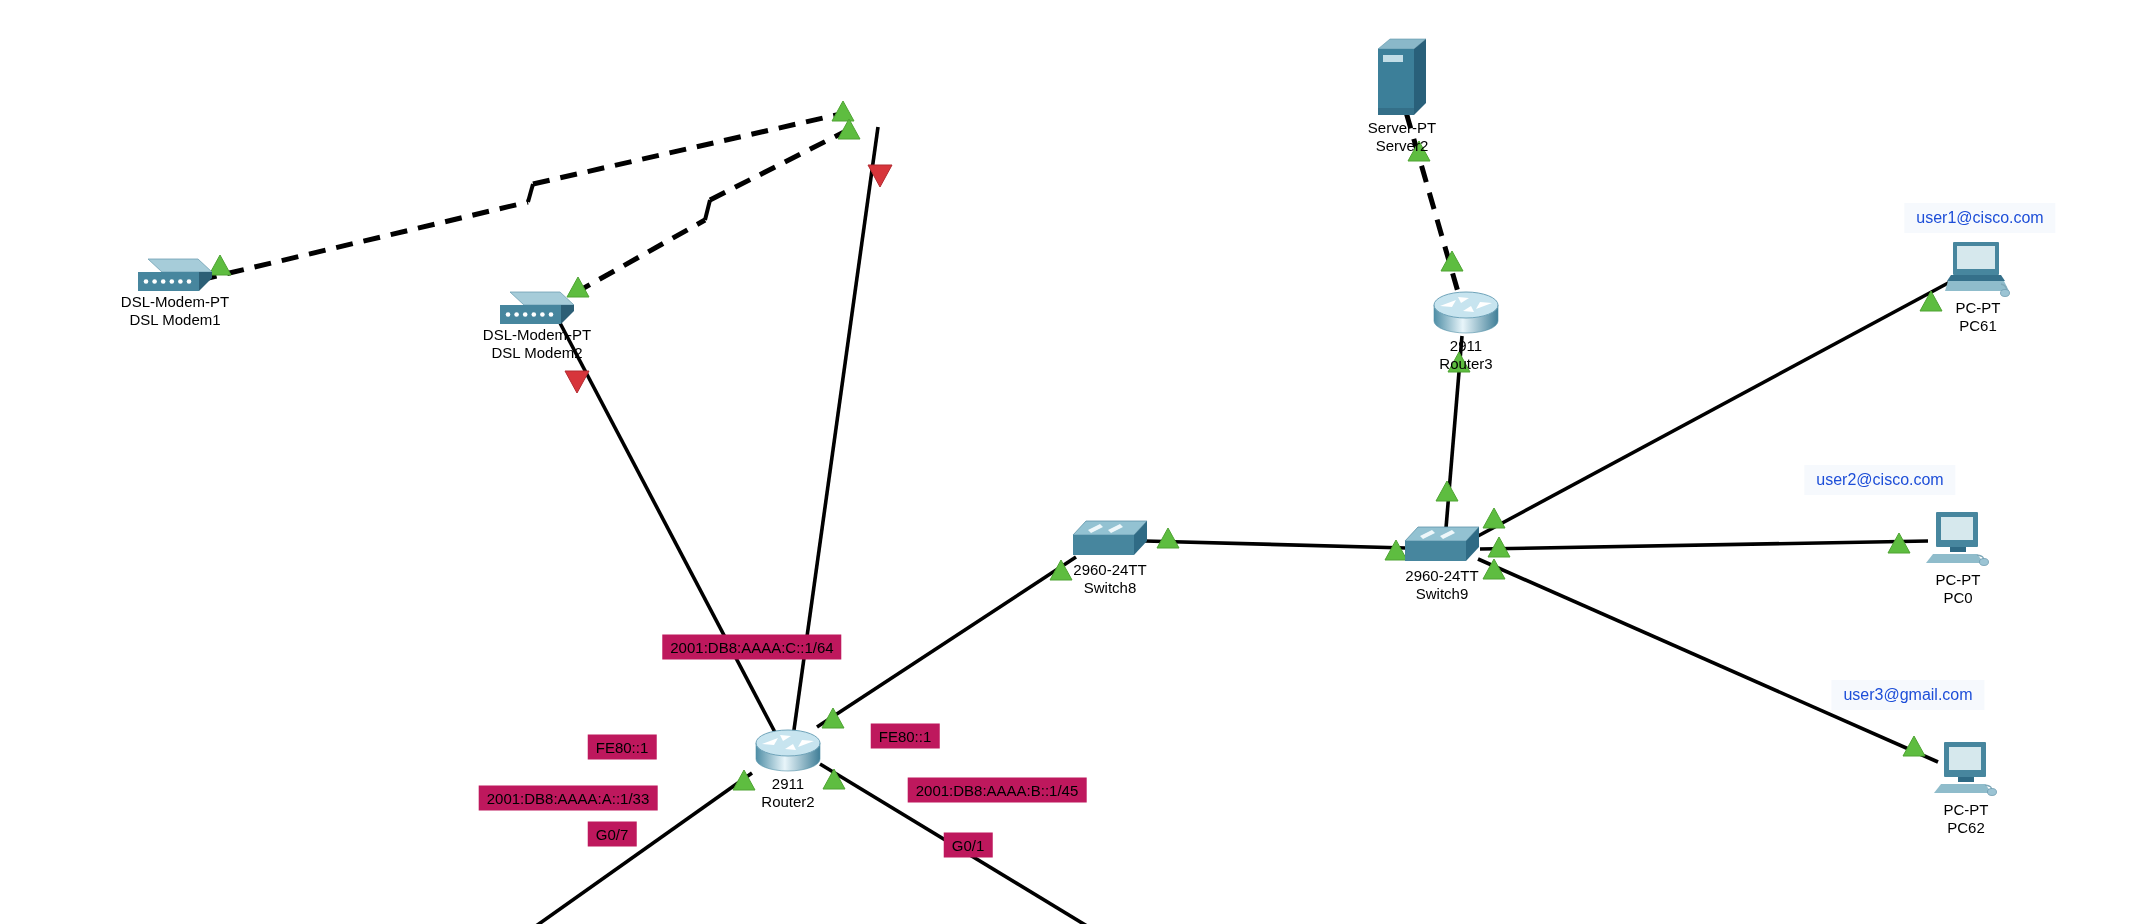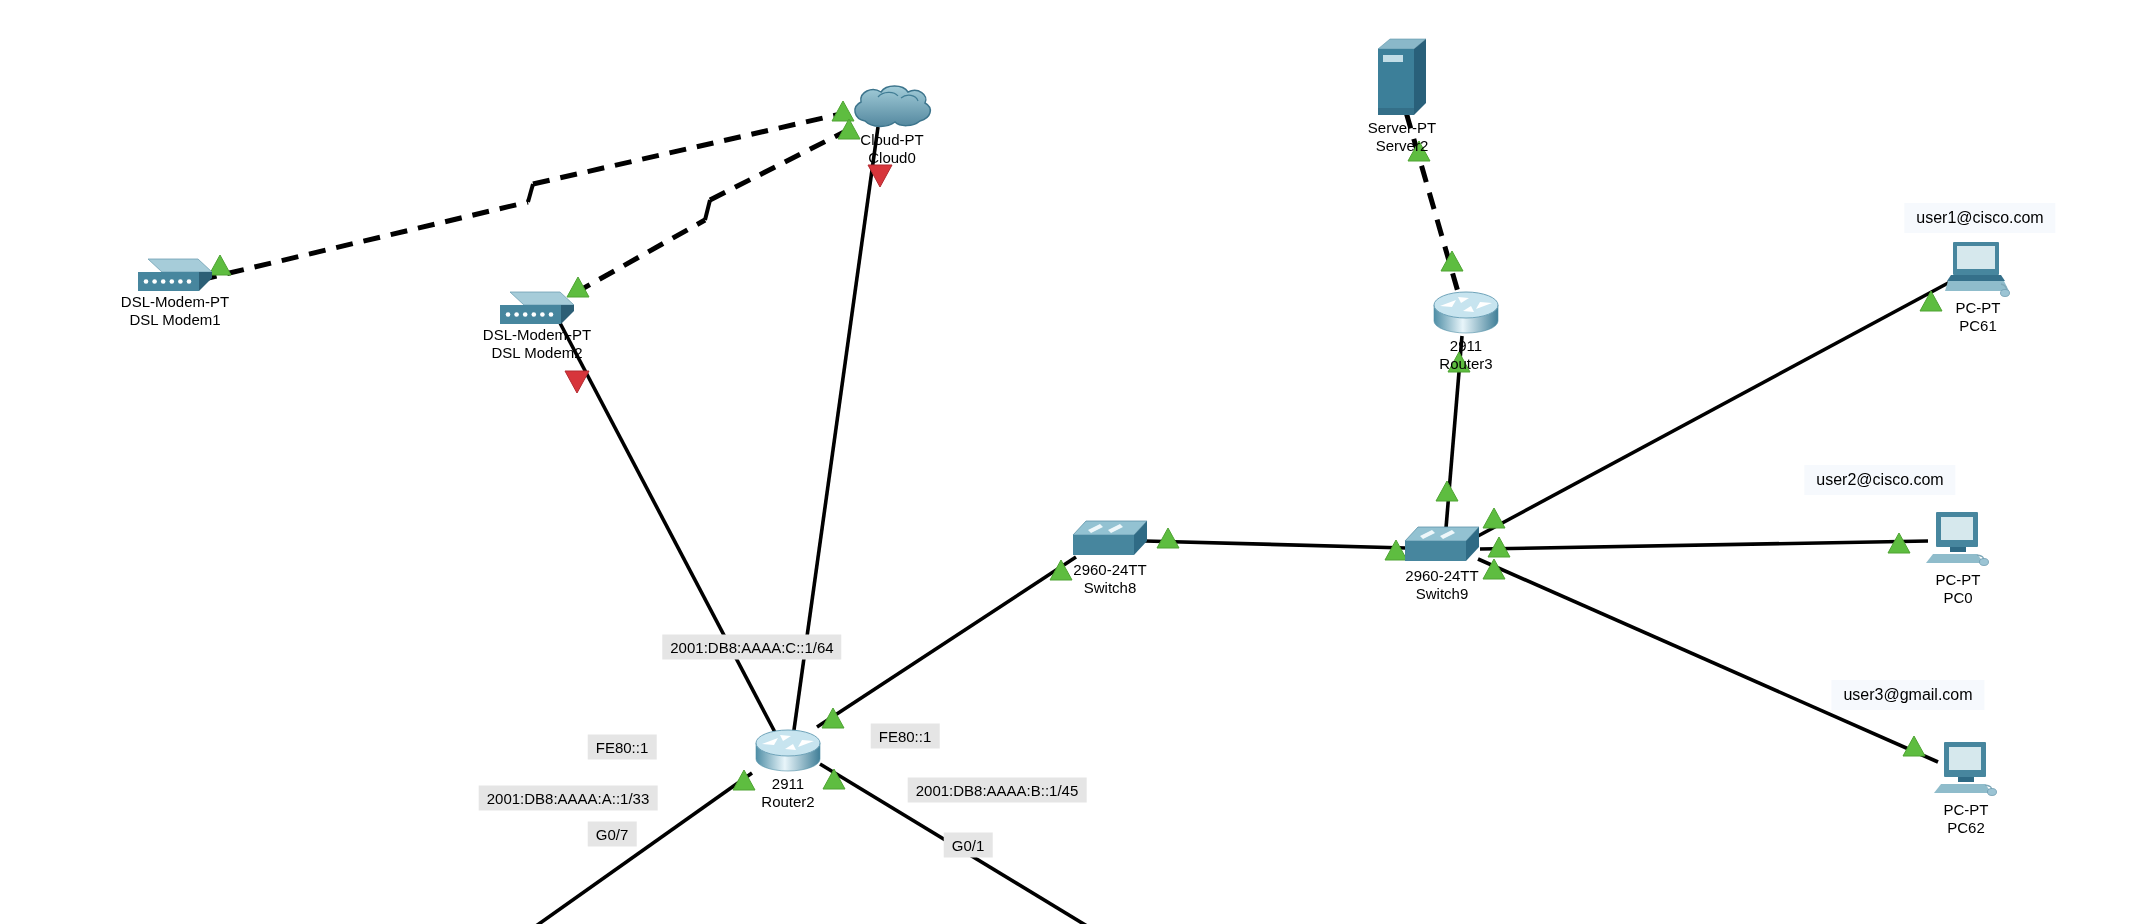--- a/index.html
+++ b/index.html
@@ -6,26 +6,26 @@
   .canvas{
     position:relative;width:2156px;height:924px;background:#ffffff;overflow:hidden;
     font-family:"Liberation Sans","DejaVu Sans",sans-serif;
   }
   svg.wires{position:absolute;left:0;top:0;}
   .device{position:absolute;width:220px;text-align:center;}
   .device svg{display:block;margin:0 auto;}
   .dlabel{font-size:15px;line-height:17px;color:#000;margin-top:1px;white-space:nowrap;}
   .plabel{
     position:absolute;transform:translate(-50%,-50%);
-    background:#e5e5e5;color:#000;font-size:15px;line-height:15px;
+    background:#be185d;color:#000;font-size:15px;line-height:15px;
     padding:5px 8px;white-space:nowrap;z-index:5;
   }
   .note{
     position:absolute;transform:translate(-50%,-50%);
-    background:#f6f9fd;color:#000000;font-size:16px;line-height:16px;
+    background:#f6f9fd;color:#1d4ed8;font-size:16px;line-height:16px;
     padding:7px 12px;white-space:nowrap;z-index:5;
   }
 </style>
 </head>
 <body>
 
 <div class="canvas">
 
   <svg width="0" height="0" style="position:absolute">
     <defs>
@@ -124,28 +124,20 @@
           <circle cx="26.2" cy="23.5" r="2.3"></circle>
           <circle cx="34.8" cy="23.5" r="2.3"></circle>
           <circle cx="43.4" cy="23.5" r="2.3"></circle>
           <circle cx="52" cy="23.5" r="2.3"></circle>
         </g>
     </svg>
     <div class="dlabel">DSL-Modem-PT</div>
     <div class="dlabel">DSL Modem2</div>
   </div>
 
-  <div class="device" style="left:782px;top:84px">
-    <svg width="84" height="46" viewBox="0 0 84 46">
-      <path d="M15,37 C4,35 1,23 11,18 C9,8 22,2 31,8 C36,0 53,0 58,8 C68,3 79,11 75,19 C84,24 81,34 70,37 C63,43 50,43 45,38 C37,44 22,44 15,37 Z" fill="url(#cloudG)" stroke="#3c748c" stroke-width="1.5"></path>
-      <path d="M28,13 C33,7 44,7 48,12 M51,14 C57,9 66,11 68,17" stroke="#417d95" fill="none" stroke-width="1.2"></path>
-    </svg>
-    <div class="dlabel">Cloud-PT</div>
-    <div class="dlabel">Cloud0</div>
-  </div>
 
   <div class="device" style="left:1292px;top:38px">
     <svg width="50" height="80" viewBox="0 0 50 80">
       <polygon points="1,11 13,1 49,1 37,11" fill="#8ab8c9" stroke="#5d93a8" stroke-width="0.6"></polygon>
       <rect x="1" y="11" width="36" height="66" fill="#3c7f99"></rect>
       <polygon points="37,11 49,1 49,65 37,77" fill="#29607a"></polygon>
       <rect x="6" y="17" width="20" height="7" fill="#c2dde6"></rect>
       <rect x="1" y="70" width="36" height="7" fill="#346f88"></rect>
     </svg>
     <div class="dlabel">Server-PT</div>

